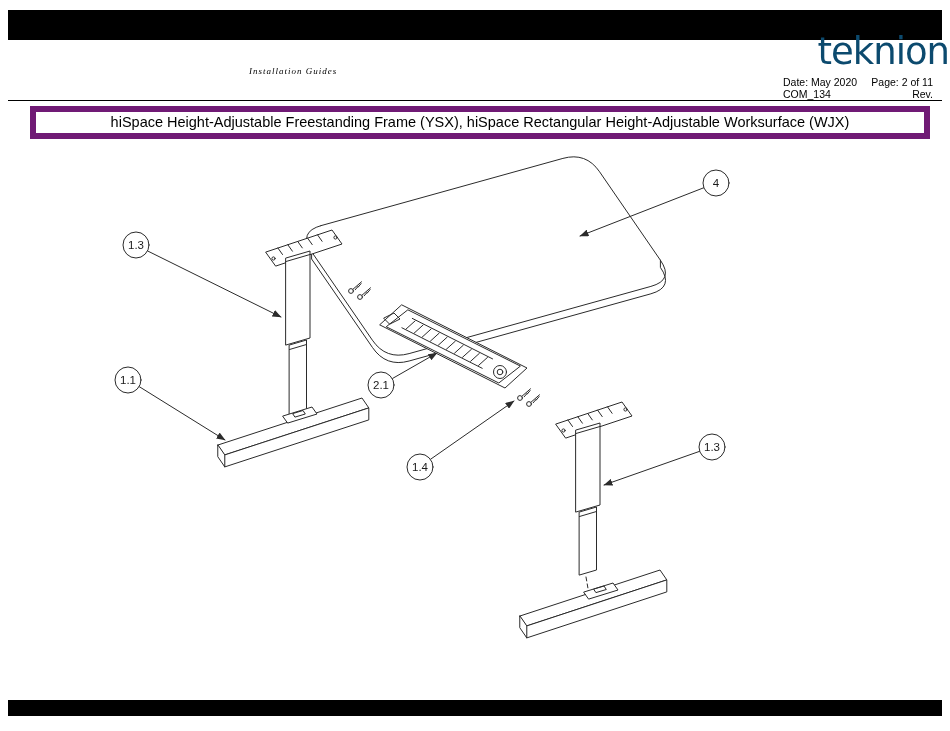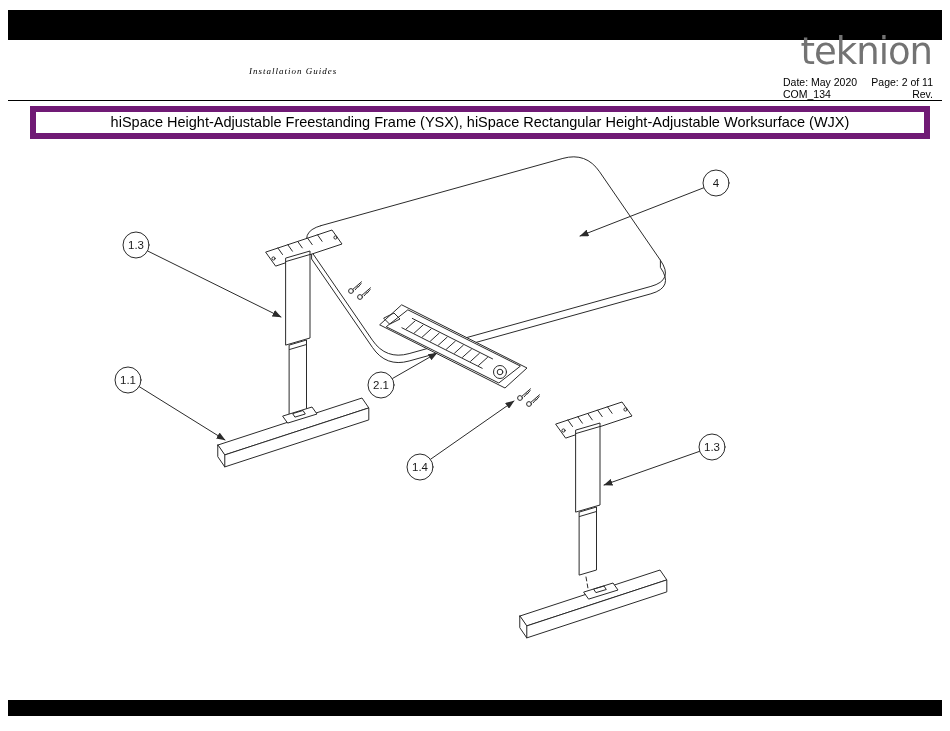--- a/index.html
+++ b/index.html
@@ -19,23 +19,23 @@
   }
   .tagline {
     position:absolute; left:226px; top:66px;
     font-family:Liberation Serif, serif; font-style:italic;
     font-size:9px; letter-spacing:1px;margin-left:23px;
   }
   .section-line { position:absolute; left:24px; top:81px; font-size:13px; letter-spacing:0.2px; }
   .section-line .val { margin-left:4px; }
 
   .logo {
-    position:absolute; right:18px; top:33px; line-height:1;
+    position:absolute; right:1px; top:33px; line-height:1;
     font-family:"DejaVu Sans", sans-serif; font-weight:500;
-    font-size:37px; color:#737373; letter-spacing:-1px;
+    font-size:37px; color:#0c4a6e; letter-spacing:-1px;
   }
   .meta { position:absolute; left:783px; top:76px; width:150px; font-size:10.5px; }
   .meta-row { display:flex; justify-content:space-between; line-height:12px; }
 
   .rule { position:absolute; left:8px; top:100px; width:934px; border-top:1px solid #000; }
 
   .title-box {
     position:absolute; left:30px; top:106px; width:888px; height:21px;
     border:6px solid #701a75; text-align:center; line-height:21px; font-size:14.5px;
     white-space:nowrap;

